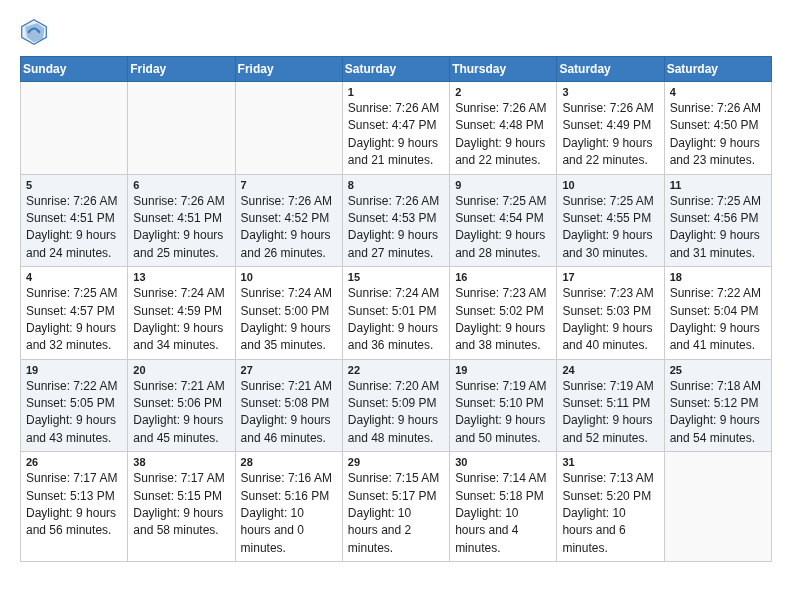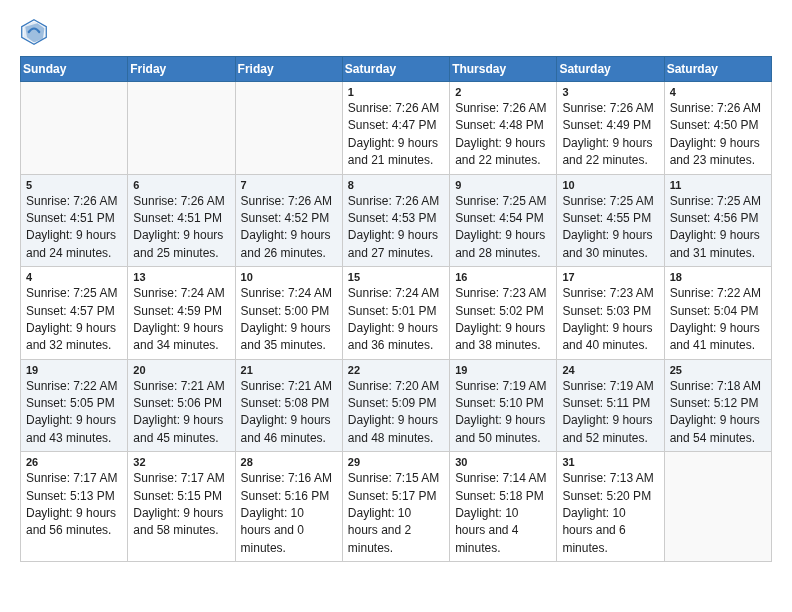--- a/index.html
+++ b/index.html
@@ -216,21 +216,21 @@
         <tr>
           <td>
             <div class="day-num">19</div>
             <div class="day-info">Sunrise: 7:22 AM<br>Sunset: 5:05 PM<br>Daylight: 9 hours and 43 minutes.</div>
           </td>
           <td>
             <div class="day-num">20</div>
             <div class="day-info">Sunrise: 7:21 AM<br>Sunset: 5:06 PM<br>Daylight: 9 hours and 45 minutes.</div>
           </td>
           <td>
-            <div class="day-num">21</div>
+            <div class="day-num">27</div>
             <div class="day-info">Sunrise: 7:21 AM<br>Sunset: 5:08 PM<br>Daylight: 9 hours and 46 minutes.</div>
           </td>
           <td>
             <div class="day-num">22</div>
             <div class="day-info">Sunrise: 7:20 AM<br>Sunset: 5:09 PM<br>Daylight: 9 hours and 48 minutes.</div>
           </td>
           <td>
             <div class="day-num">19</div>
             <div class="day-info">Sunrise: 7:19 AM<br>Sunset: 5:10 PM<br>Daylight: 9 hours and 50 minutes.</div>
           </td>
@@ -242,21 +242,21 @@
             <div class="day-num">25</div>
             <div class="day-info">Sunrise: 7:18 AM<br>Sunset: 5:12 PM<br>Daylight: 9 hours and 54 minutes.</div>
           </td>
         </tr>
         <tr>
           <td>
             <div class="day-num">26</div>
             <div class="day-info">Sunrise: 7:17 AM<br>Sunset: 5:13 PM<br>Daylight: 9 hours and 56 minutes.</div>
           </td>
           <td>
-            <div class="day-num">32</div>
+            <div class="day-num">38</div>
             <div class="day-info">Sunrise: 7:17 AM<br>Sunset: 5:15 PM<br>Daylight: 9 hours and 58 minutes.</div>
           </td>
           <td>
             <div class="day-num">28</div>
             <div class="day-info">Sunrise: 7:16 AM<br>Sunset: 5:16 PM<br>Daylight: 10 hours and 0 minutes.</div>
           </td>
           <td>
             <div class="day-num">29</div>
             <div class="day-info">Sunrise: 7:15 AM<br>Sunset: 5:17 PM<br>Daylight: 10 hours and 2 minutes.</div>
           </td>

